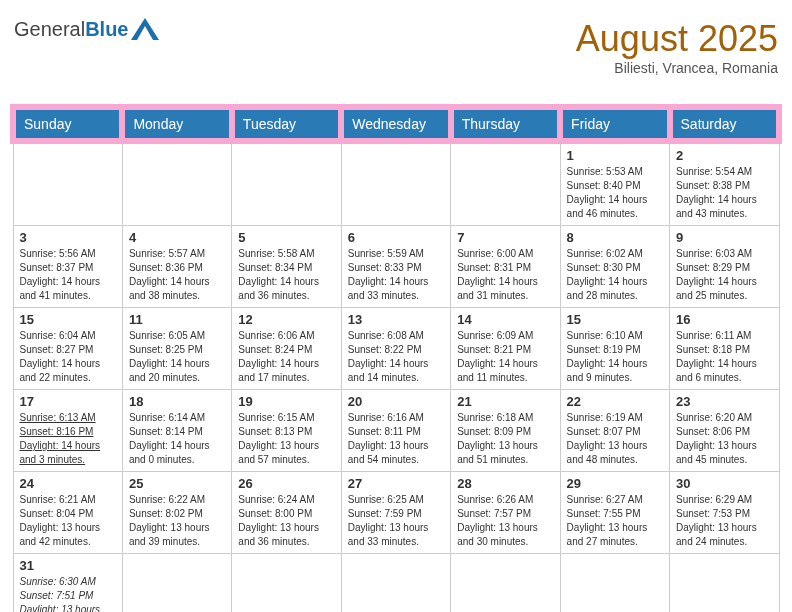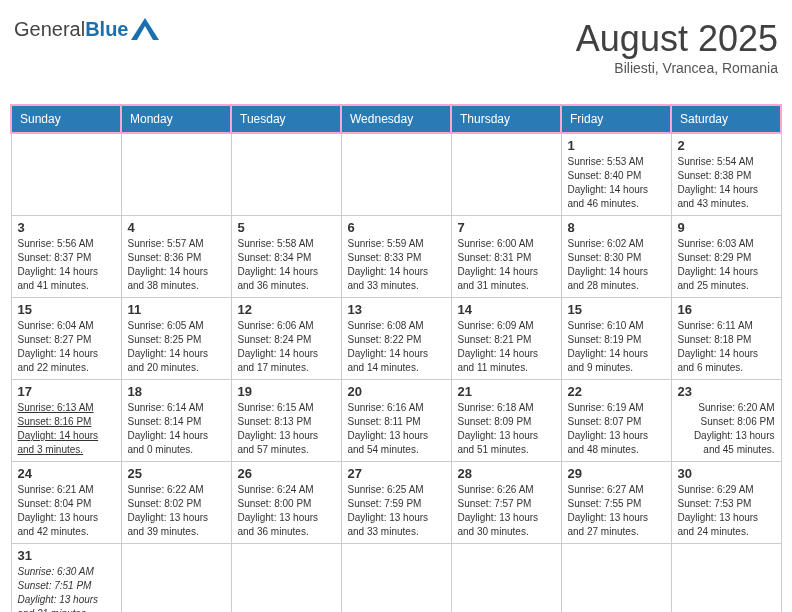--- a/index.html
+++ b/index.html
@@ -24,40 +24,40 @@
     }
     .logo-row {
       display: flex;
       align-items: center;
     }
     .title-area {
       text-align: right;
     }
     .month-title {
       font-size: 36px;
-      color: #404040;
+      color: #a16207;
       font-weight: normal;
     }
     .subtitle {
       font-size: 14px;
       color: #555;
     }
     .calendar {
       width: 100%;
       border-collapse: collapse;
       border: 1px solid #ccc;
     }
     .calendar th {
       background-color: #2a7ab5;
       color: #fff;
       text-align: left;
       padding: 6px 8px;
-      font-size: 12px;
+      font-size: 14px;
       font-weight: normal;
-      border: 2px solid #f9a8d4;
+      border: 6px solid #f9a8d4;
     }
     .calendar td {
       vertical-align: top;
       border: 1px solid #ccc;
       padding: 4px 6px;
       width: calc(100% / 7);
       height: 80px;
       font-size: 10.5px;
       color: #333;
     }
@@ -252,21 +252,21 @@
 Daylight: 13 hours and 51 minutes.</div>
         </td>
         <td>
           <span class="day-number">22</span>
           <div class="day-info" style="white-space: pre-line;">Sunrise: 6:19 AM
 Sunset: 8:07 PM
 Daylight: 13 hours and 48 minutes.</div>
         </td>
         <td>
           <span class="day-number">23</span>
-          <div class="day-info" style="white-space: pre-line; text-align: right;">Sunrise: 6:20 AM
+          <div class="day-info" style="white-space: pre-line;">Sunrise: 6:20 AM
 Sunset: 8:06 PM
 Daylight: 13 hours and 45 minutes.</div>
         </td>
       </tr>
       <tr>
         <td>
           <span class="day-number">24</span>
           <div class="day-info" style="white-space: pre-line;">Sunrise: 6:21 AM
 Sunset: 8:04 PM
 Daylight: 13 hours and 42 minutes.</div>

